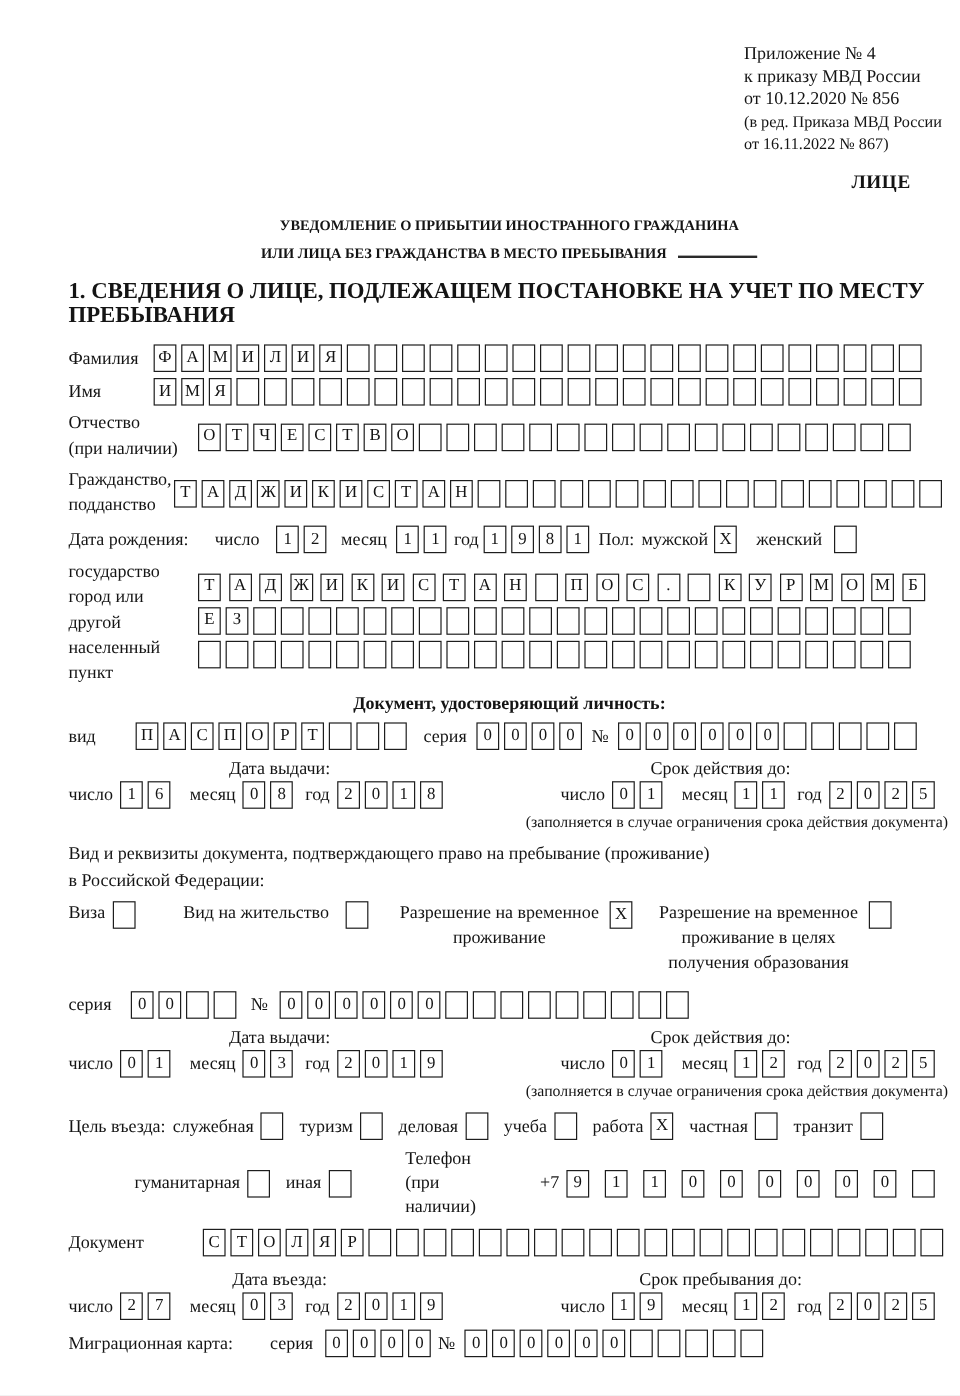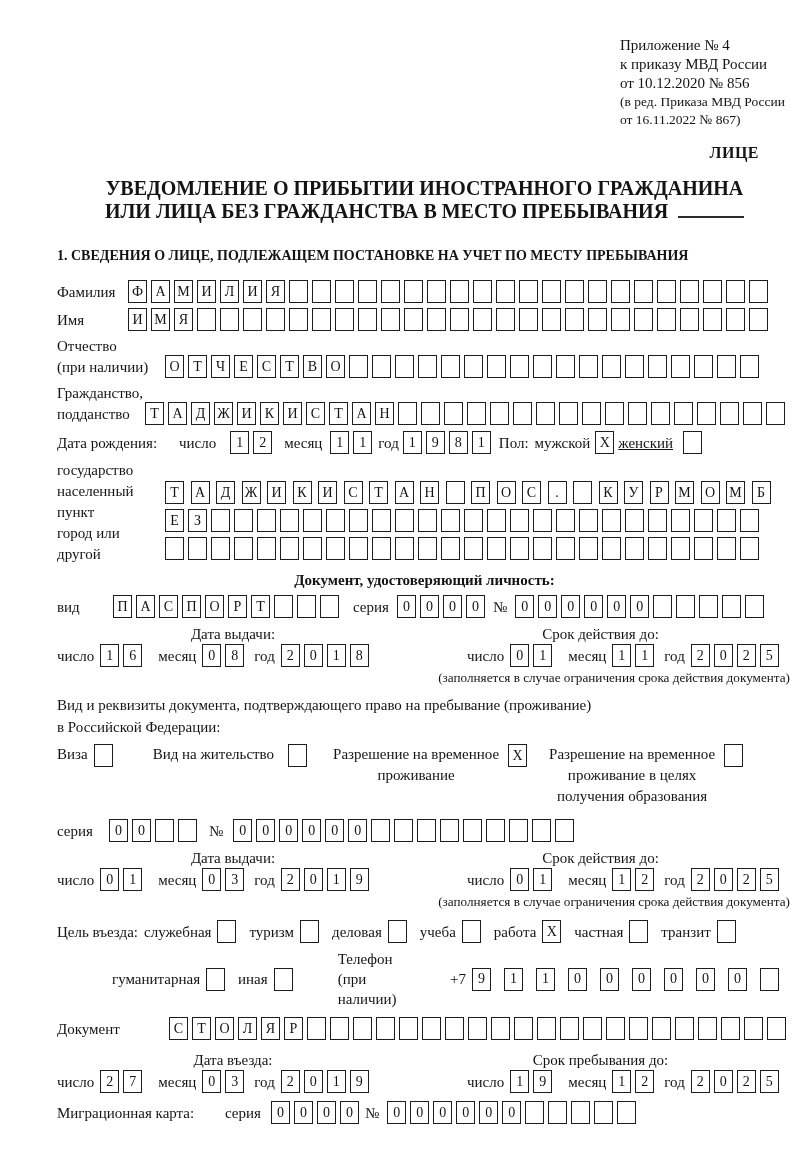--- a/index.html
+++ b/index.html
@@ -9,33 +9,33 @@
     box-sizing:border-box;padding:36px 8px 0 57px;overflow:hidden;position:relative;
     font-size:15px;line-height:20px;
   }
   
   .hdr{margin-left:563px;}
   .hdr div{line-height:19px;}
   .hdr .sub{font-size:13.5px;line-height:18px;}
   .hdr .sub:first-of-type{margin-top:5px;}
   .forma{margin-top:14px;text-align:right;padding-right:33px;font-weight:bold;font-size:16px;letter-spacing:.5px;}
   
-  .title{margin-top:14px;text-align:center;font-weight:bold;font-size:20px;line-height:23px;}
+  .title{margin-top:14px;text-align:center;font-weight:bold;font-size:12px;line-height:23px;}
   .blank{display:inline-block;width:66px;border-bottom:2.2px solid #2a2a2a;height:13px;margin-left:10px;}
-  .sec{margin-top:23px;font-weight:bold;font-size:14px;}
+  .sec{margin-top:10px;font-weight:bold;font-size:19px;}
   
   .cells{display:flex;flex:none;}
   .cell{
     display:inline-flex;flex:none;align-items:center;justify-content:center;
     width:19px;height:23px;box-sizing:border-box;border:1.8px solid #1d1d1d;background:#fff;
     margin-right:4px;font-size:14px;line-height:1;
   }
   .sp .cell{margin-right:6.5px;}
   .crow{display:flex;align-items:center;margin-bottom:5px;}
-  .crow.top{align-items:flex-end;}
+  .crow.top{align-items:center;}
   .lbl{flex:none;}
   .w71{width:71px;} .w108{width:108px;} .w88{width:88px;} .w112{width:112px;}
   .lblcol div{line-height:21px;}
   .rows-col .cells{margin-bottom:5px;}
   .center-b{font-weight:bold;text-align:center;margin:3px 0 5px 0;}
   
   .datepair{display:flex;}
   .half-l{width:352px;flex:none;}
   .half-r{flex:1;}
   .dhead{text-align:center;}
@@ -236,29 +236,29 @@
     <span class="dlbl" style="margin:0 4px 0 2px;">год</span>
     <span class="cells">
         <span class="cell">1</span>
         <span class="cell">9</span>
         <span class="cell">8</span>
         <span class="cell">1</span>
       </span>
     <span style="margin-left:4px;text-align:center;">Пол:</span>
     <span style="margin-left:6px;">мужской</span>
     <span class="cell" style="margin-left:5px;">X</span>
-    <span style="text-decoration:underline;">женский</span>
+    <span style="margin-left:12px;">женский</span>
     <span class="cell" style="margin-left:10px;"></span>
   </div>
 
   <div class="crow top mt6">
     <span class="lbl w108 lblcol">
       <div>государство</div>
+      <div>город или другой</div>
       <div>населенный пункт</div>
-      <div>город или другой</div>
     </span>
     <span class="rows-col">
       <span class="cells sp">
           <span class="cell">Т</span>
           <span class="cell">А</span>
           <span class="cell">Д</span>
           <span class="cell">Ж</span>
           <span class="cell">И</span>
           <span class="cell">К</span>
           <span class="cell">И</span>

